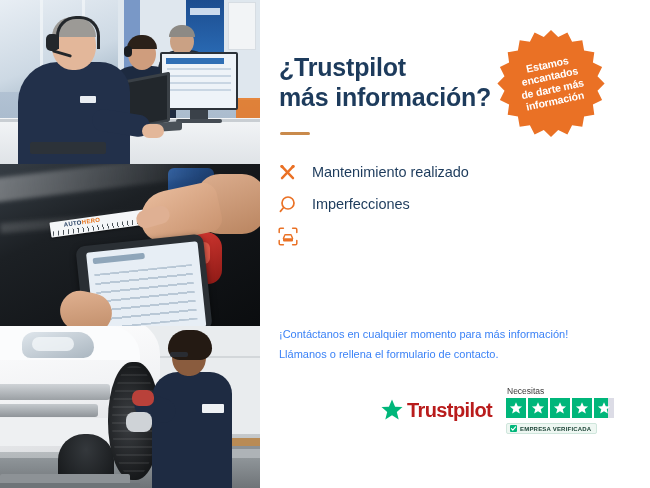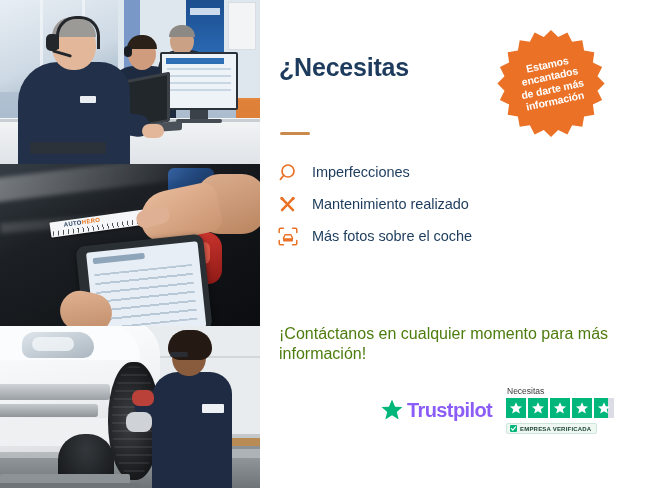--- a/index.html
+++ b/index.html
@@ -164,26 +164,26 @@
     width:86px;letter-spacing:-.1px;}
 
   
   .features{position:absolute;left:18px;top:156px;width:350px;}
   .feat{display:flex;align-items:center;height:32px;}
   .feat-ico{width:34px;flex:0 0 34px;display:flex;align-items:center;justify-content:flex-start;}
   .feat-lbl{font-size:14.5px;color:#1d3b5c;letter-spacing:-.05px;}
 
   
   .para{position:absolute;left:19px;top:324px;width:360px;
-    font-size:16px;line-height:20px;color:#4d7c0f;}
+    font-size:11px;line-height:20px;color:#3b82f6;}
 
   
   .tp{position:absolute;left:120px;top:386px;width:260px;height:58px;}
   .tp-logo{position:absolute;left:0;top:12px;display:flex;align-items:center;gap:3px;}
-  .tp-word{font-size:20px;font-weight:bold;color:#8b5cf6;letter-spacing:-.6px;}
+  .tp-word{font-size:20px;font-weight:bold;color:#b91c1c;letter-spacing:-.6px;}
   .tp-right{position:absolute;left:126px;top:0;width:120px;}
   .tp-exc{font-size:8.5px;color:#3a3a3a;margin-bottom:2px;text-align:left;padding-left:1px;}
   .tp-stars{display:flex;gap:2px;}
   .tp-star{width:20px;height:20px;background:#00b67a;display:flex;align-items:center;justify-content:center;position:relative;}
   .tp-star.partial{background:#dcdce6;}
   .tp-star.partial .fill{position:absolute;left:0;top:0;height:100%;width:68%;background:#00b67a;}
   .tp-star svg{position:relative;z-index:2;}
   .tp-ver{margin-top:3px;display:inline-flex;align-items:center;gap:3px;
     background:#eef7f2;border:1px solid #cfe6dc;border-radius:2px;padding:1px 5px 1px 3px;}
   .tp-ver-box{width:7px;height:7px;background:#00b67a;border-radius:1px;position:relative;}
@@ -287,21 +287,22 @@
       <div class="m-glove"></div>
       <div class="m-head"></div>
       <div class="m-hair"></div>
       <div class="m-glass"></div>
     </div>
   </div>
 
   <div class="content">
 
     <div class="headline">
-      <div>¿Necesitas</div>
+      <div>¿Trustpilot</div>
+      <div>más información?</div>
     </div>
 
     <div class="rule"></div>
 
     <div class="badge">
       <svg width="112" height="112" viewBox="0 0 112 112">
         <path fill="#ea7125" d="M56 4 l7.2 7.1 9.2-4.6 4.7 9.2 10.2-1.4 1.8 10.1 10.2 1.8 -1.4 10.2 9.2 4.7 -4.6 9.2 7.1 7.2 -7.1 7.2 4.6 9.2 -9.2 4.7 1.4 10.2 -10.2 1.8 -1.8 10.1 -10.2-1.4 -4.7 9.2 -9.2-4.6 -7.2 7.1 -7.2-7.1 -9.2 4.6 -4.7-9.2 -10.2 1.4 -1.8-10.1 -10.2-1.8 1.4-10.2 -9.2-4.7 4.6-9.2 -7.1-7.2 7.1-7.2 -4.6-9.2 9.2-4.7 -1.4-10.2 10.2-1.8 1.8-10.1 10.2 1.4 4.7-9.2 9.2 4.6z"></path>
       </svg>
       <div class="badge-inner">
         <div class="badge-icon">
@@ -318,58 +319,58 @@
           <div>información</div>
         </div>
       </div>
     </div>
 
     <div class="features">
 
 
       <div class="feat">
         <div class="feat-ico">
-          <svg width="19" height="19" viewBox="0 0 19 19" stroke="#ea7125" fill="none" stroke-width="1.7" stroke-linecap="round">
-            <circle cx="10" cy="8" r="6"></circle>
-            <path d="M5.4 12.8 L2.4 16.4"></path>
-          </svg>
-        </div>
-        <div class="feat-lbl">Imperfecciones</div>
-      </div>
-
-      <div class="feat">
-        <div class="feat-ico">
           <svg width="19" height="19" viewBox="0 0 19 19" stroke="#ea7125" fill="none" stroke-width="2.4" stroke-linecap="round">
             <path d="M3.6 3.2 L15 15.2"></path>
             <path d="M15.4 3.2 L4 15.2"></path>
             <circle cx="4" cy="3.6" r="1.6" fill="#ea7125" stroke="none"></circle>
             <circle cx="15" cy="3.6" r="1.6" fill="#ea7125" stroke="none"></circle>
           </svg>
         </div>
         <div class="feat-lbl">Mantenimiento realizado</div>
+      </div>
+
+      <div class="feat">
+        <div class="feat-ico">
+          <svg width="19" height="19" viewBox="0 0 19 19" stroke="#ea7125" fill="none" stroke-width="1.7" stroke-linecap="round">
+            <circle cx="10" cy="8" r="6"></circle>
+            <path d="M5.4 12.8 L2.4 16.4"></path>
+          </svg>
+        </div>
+        <div class="feat-lbl">Imperfecciones</div>
       </div>
 
       <div class="feat">
         <div class="feat-ico">
           <svg width="20" height="19" viewBox="0 0 20 19" stroke="#ea7125" fill="none" stroke-width="1.5" stroke-linecap="round">
             <path d="M1.2 5.4 V2.6 a1.4 1.4 0 0 1 1.4-1.4 H5.4"></path>
             <path d="M14.6 1.2 H17.4 a1.4 1.4 0 0 1 1.4 1.4 V5.4"></path>
             <path d="M18.8 13.6 V16.4 a1.4 1.4 0 0 1 -1.4 1.4 H14.6"></path>
             <path d="M5.4 17.8 H2.6 a1.4 1.4 0 0 1 -1.4-1.4 V13.6"></path>
             <path d="M5.4 11.6 l1.2-3.2 a1 1 0 0 1 .95-.7 h4.9 a1 1 0 0 1 .95 .7 l1.2 3.2" stroke-width="1.4"></path>
             <rect x="5" y="11.2" width="10" height="3.2" rx="1" fill="#ea7125" stroke="none"></rect>
           </svg>
         </div>
-        <div class="feat-lbl">Más fotos sobre el coche</div>
       </div>
 
     </div>
 
     <div class="para">
       <div>¡Contáctanos en cualquier momento para más información!</div>
+      <div>Llámanos o rellena el formulario de contacto.</div>
     </div>
 
     <div class="tp">
       <div class="tp-logo">
         <svg width="24" height="24" viewBox="0 0 24 24">
           <path fill="#00b67a" d="M12 1.6 l3.1 7.1 7.4 .4 -5.7 4.8 1.9 7.5 -6.7-4.2 -6.7 4.2 1.9-7.5 -5.7-4.8 7.4-.4z"></path>
         </svg>
         <span class="tp-word">Trustpilot</span>
       </div>
 

